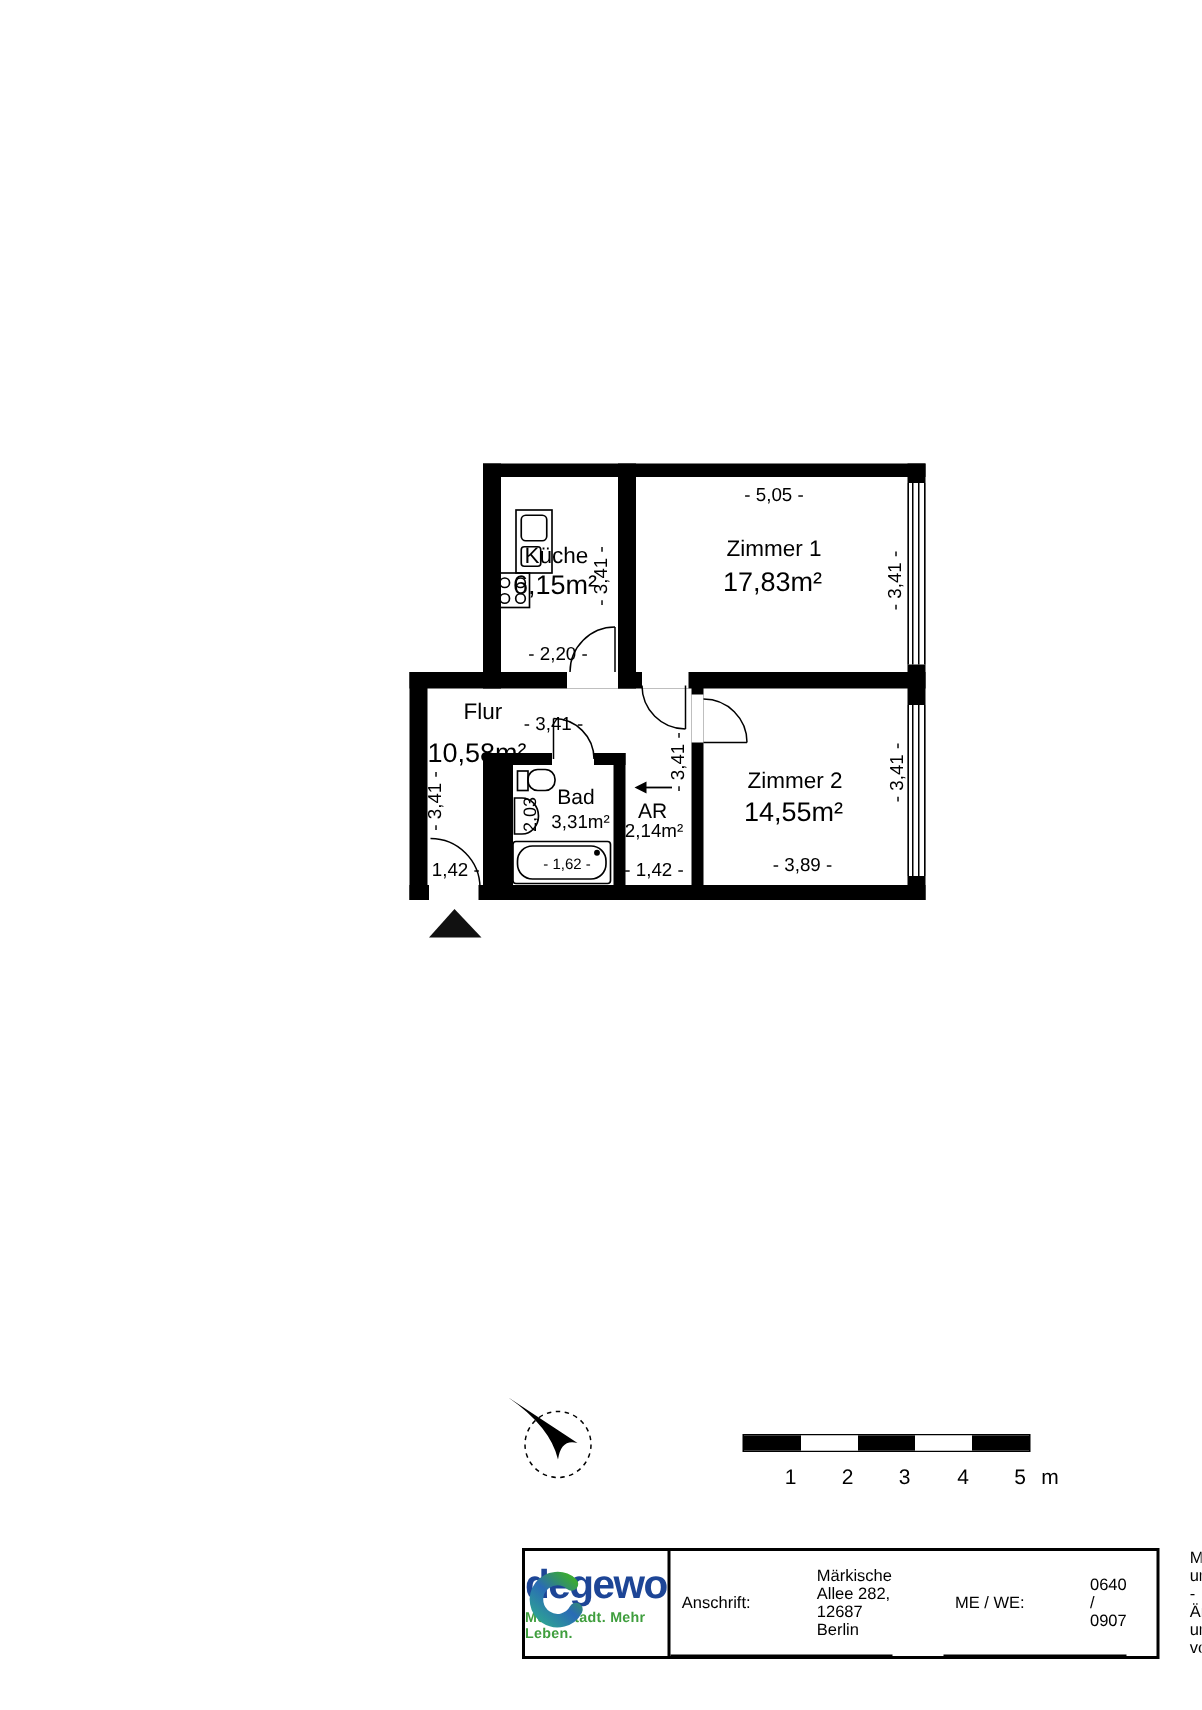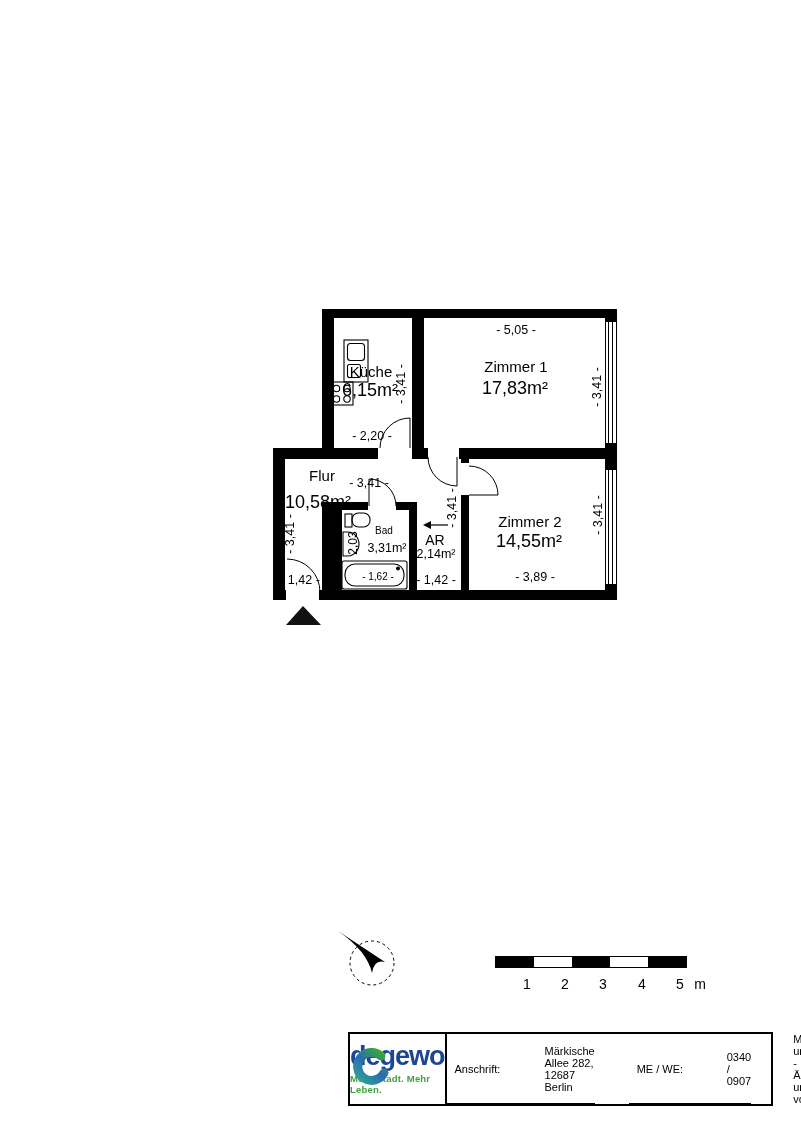--- a/index.html
+++ b/index.html
@@ -135,21 +135,21 @@
 <div class="lbl room" style="left:516px;top:366px;">Zimmer 1</div>
 <div class="lbl area" style="left:515px;top:388px;">17,83m²</div>
 <div class="lbl dim rot" style="left:597px;top:387px;">- 3,41 -</div>
 
 <div class="lbl room" style="left:322px;top:475px;">Flur</div>
 <div class="lbl area" style="left:318px;top:491px;margin-top:11px;">10,58m²</div>
 <div class="lbl dim" style="left:369px;top:483px;">- 3,41 -</div>
 <div class="lbl dim rot" style="left:290px;top:534px;">- 3,41 -</div>
 <div class="lbl dim" style="left:300px;top:580px;">- 1,42 -</div>
 
-<div class="lbl room" style="left:384px;top:531px;font-size:10px;">Bad</div>
+<div class="lbl room" style="left:384px;top:531px;font-size:14px;">Bad</div>
 <div class="lbl area" style="left:387px;top:548px;font-size:12.5px;">3,31m²</div>
 <div class="lbl sm rot" style="left:353px;top:543px;">2,03</div>
 <div class="lbl dim" style="left:378px;top:577px;font-size:10px;">- 1,62 -</div>
 
 <div class="lbl room" style="left:435px;top:540px;font-size:14px;">AR</div>
 <div class="lbl area" style="left:436px;top:554px;font-size:12.5px;">2,14m²</div>
 <div class="lbl dim" style="left:436px;top:580px;">- 1,42 -</div>
 <div class="lbl dim rot" style="left:452px;top:508px;">- 3,41 -</div>
 
 <div class="lbl room" style="left:530px;top:521px;">Zimmer 2</div>
@@ -195,19 +195,19 @@
       </div>
     </div>
   </div>
   <div class="info-right">
     <div class="irow">
       <span class="ilabel">Anschrift:</span>
       <span class="ivalue">Märkische Allee 282, 12687 Berlin</span>
     </div>
     <div class="irow">
       <span class="ilabel">ME / WE:</span>
-      <span class="ivalue">0340 / 0907</span>
+      <span class="ivalue">0640 / 0907</span>
     </div>
     <div class="irow">
       <span>Maße unverbindlich - Änderungen und Irrtümer vorbehalten</span>
     </div>
   </div>
 </div>
 
 </body></html>

